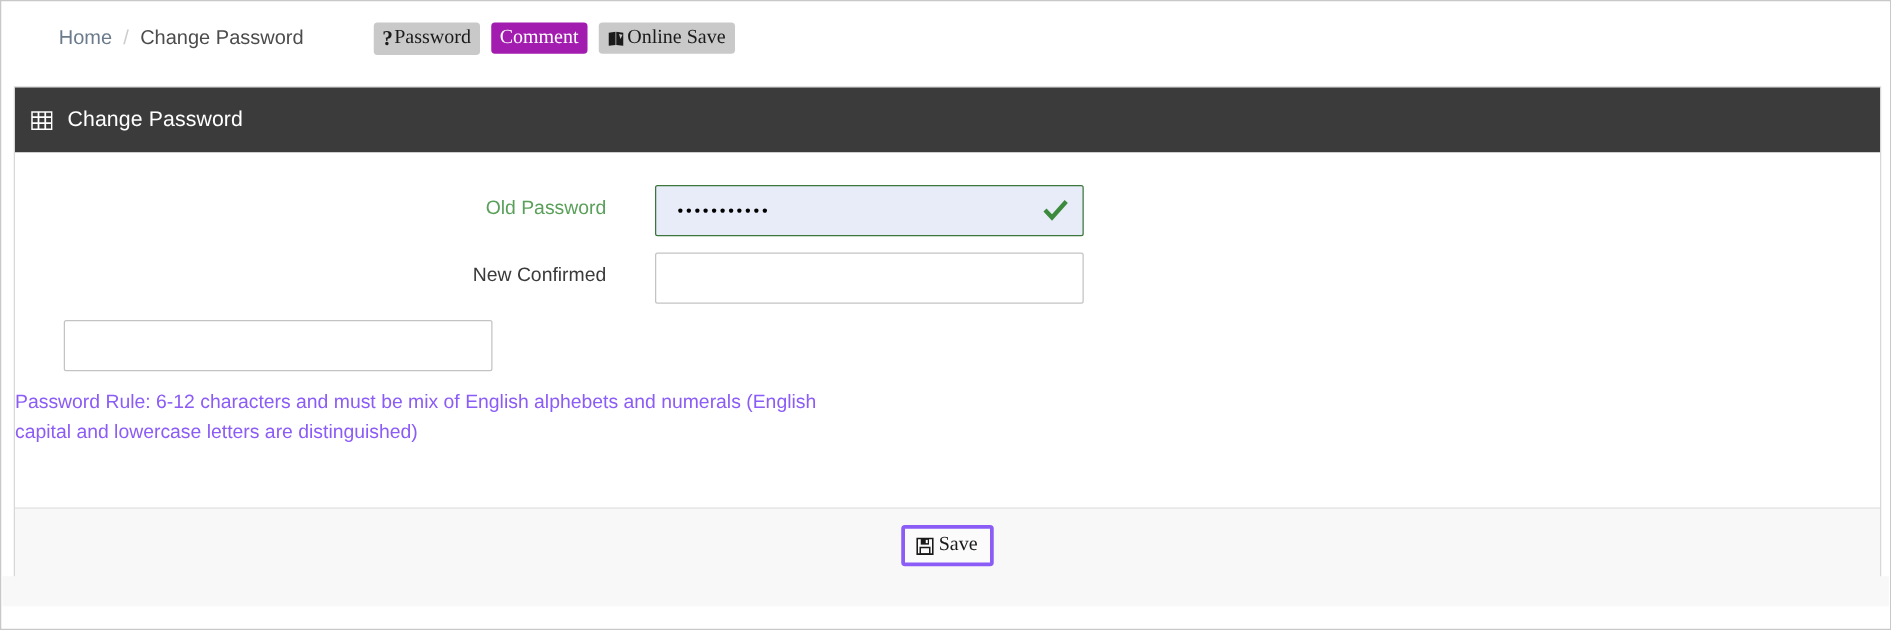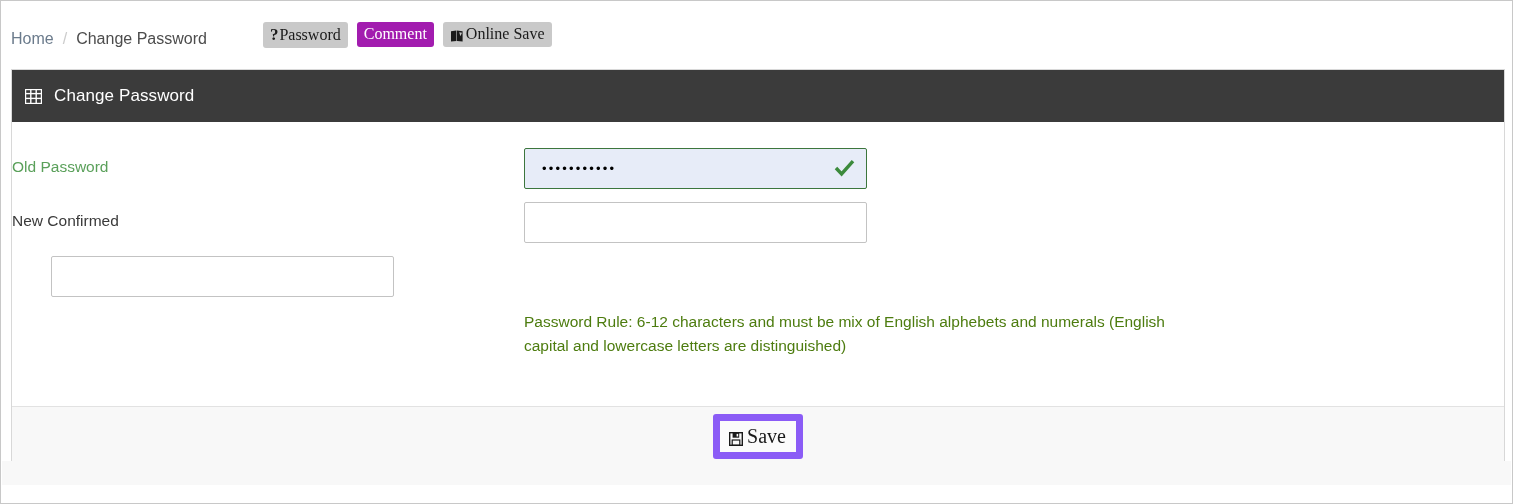--- a/index.html
+++ b/index.html
@@ -26,22 +26,23 @@
   }
 
   
   .topbar {
     position: absolute;
     left: 0;
     top: 0;
     width: 1511px;
     height: 47px;
     display: flex;
-    align-items: flex-end;
-    box-sizing: border-box;
+    align-items: center;
+    box-sizing: border-box;
+    padding-left: 36px;
   }
 
   .breadcrumb {
     display: flex;
     align-items: baseline;
     padding: 13px 0 0 10px;
     white-space: nowrap;
   }
   .crumb-home {
     color: #6b7b8c;
@@ -143,20 +144,21 @@
     padding: 26px 0 48px 0;
   }
 
   .form-row {
     display: flex;
     align-items: flex-start;
     margin-bottom: 13px;
   }
   .form-label {
     width: 473px;
+    text-align: right;
     padding-right: 0px;
     font-size: 15.5px;
     color: #3a3a3a;
     line-height: 38px;
   }
   .form-label.ok {
     color: #5aa05a;
   }
   .form-control-wrap {
     margin-left: 39px;
@@ -193,44 +195,43 @@
   .check {
     position: absolute;
     right: 12px;
     top: 9px;
     width: 21px;
     height: 21px;
     pointer-events: none;
   }
 
   .rule-text {
-    margin-left: 512px;
     width: 690px;
     font-size: 15.5px;
-    color: #4d7c0f;
+    color: #8b5cf6;
     line-height: 24px;
     margin-top: 9px;
   }
 
   .panel-foot {
     background: #f8f8f8;
     border-top: 1px solid #e2e2e2;
     height: 58px;
     display: flex;
     align-items: center;
     justify-content: center;
   }
   .btn-save {
     display: inline-flex;
-    align-items: center;
+    align-items: flex-end;
     background: #fbfbfb;
-    border: 7px solid #8b5cf6;
+    border: 3px solid #8b5cf6;
     border-radius: 3px;
     font-family: "Liberation Serif", serif;
-    font-size: 20px;
+    font-size: 16px;
     color: #1a1a1a;
     padding: 5px 10px 6px 9px;
     cursor: pointer;
     line-height: 1;
   }
   .icon-floppy {
     width: 14px;
     height: 14px;
     margin-right: 4px;
     display: inline-block;

